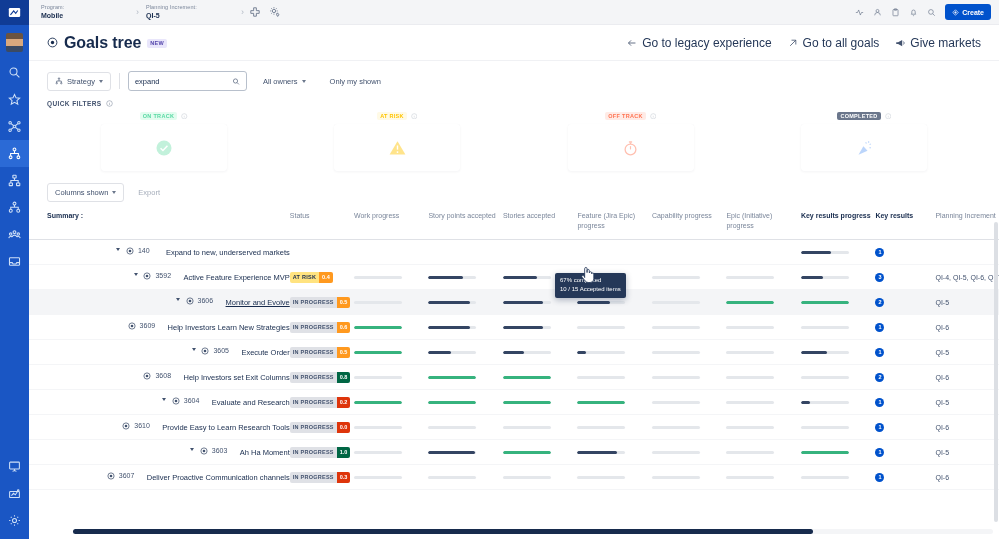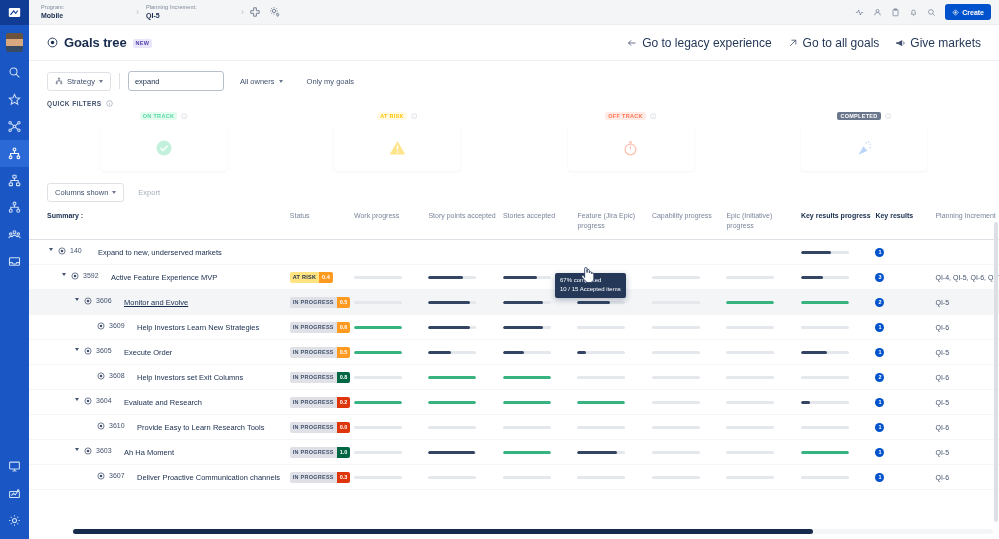--- a/index.html
+++ b/index.html
@@ -76,41 +76,41 @@
   }
   .create-btn svg { width: 7px; height: 7px; stroke: #fff; fill:none; stroke-width: 1.6; }
 
   
   .pagehead {
     height: 36px; display: flex; align-items: center; padding: 0 18px;
     border-bottom: 1px solid #f0f1f4;
   }
   .ph-title { display: flex; align-items: center; gap: 6px; }
   .ph-title .tgt { width: 11px; height: 11px; }
-  .ph-title h1 { font-size: 13px; font-weight: bold; color: #172b4d; letter-spacing: -.1px;}
+  .ph-title h1 { font-size: 16px; font-weight: bold; color: #172b4d; letter-spacing: -.1px;}
   .badge-new {
     background: #e9e6fb; color: #5243aa; font-size: 5.5px; font-weight: bold;
     padding: 1.5px 3px; border-radius: 2px; letter-spacing: .3px; margin-top:1px;
   }
   .ph-actions { margin-left: auto; display: flex; align-items: center; gap: 16px; }
   .ph-act { display: flex; align-items: center; gap: 5px; cursor: pointer; font-size: 12px; color: #253858; }
   .ph-act svg { width: 10px; height: 10px; stroke: #42526e; fill: none; stroke-width: 1.3; }
 
   
   .filters { padding: 10px 18px 0 18px; display: flex; align-items: center; gap: 8px; }
   .fbtn {
     height: 19px; border: 1px solid #dfe1e6; border-radius: 3px; background: #fff;
     display: flex; align-items: center; gap: 4px; padding: 0 7px;
     font-size: 7.5px; color: #42526e; cursor: pointer;
   }
   .fbtn svg { width: 8px; height: 8px; stroke: #42526e; fill: none; stroke-width: 1.3; }
   .fbtn .caret { width: 0; height: 0; border-left: 2.5px solid transparent; border-right: 2.5px solid transparent; border-top: 3px solid #6b778c; }
   .vsep { width: 1px; height: 16px; background: #dfe1e6; }
   .searchbox {
-    height: 20px; width: 96px; border: 1px solid #b8c0cc; border-radius: 3px;
+    height: 20px; width: 119px; border: 1px solid #b8c0cc; border-radius: 3px;
     display: flex; align-items: center; padding: 0 6px; background:#fff;
   }
   .searchbox input {
     border: none; outline: none; flex: 1; font-size: 7.5px; color: #172b4d;
     font-family: "Liberation Sans", sans-serif; background: transparent;
   }
   .searchbox svg { width: 9px; height: 9px; stroke: #42526e; fill: none; stroke-width: 1.3; }
   .fbtn.plain { border-color: transparent; }
 
   
@@ -141,21 +141,21 @@
     vertical-align: top; padding: 0 0 8px 0; line-height: 1.45;
   }
   thead th.bold { color: #172b4d; font-weight: bold; }
   thead tr { border-bottom: 1px solid #dfe1e6; }
   thead th:first-child { padding-left: 18px; color: #172b4d; font-weight: bold; }
   tbody tr { border-bottom: 1px solid #f4f5f7; height: 25px; }
   tbody tr.hl { background: #f4f5f7; }
   tbody td { font-size: 7.5px; color: #172b4d; vertical-align: middle; padding: 3px 0; }
   tbody td:first-child { padding-left: 18px; }
 
-  .sumcell { display: flex; align-items: flex-start; gap: 4px; }
+  .sumcell { display: flex; align-items: flex-start; gap: 4px; justify-content: flex-end; }
   .twisty { width: 7px; flex: 0 0 7px; display:flex; align-items:center; justify-content:center; cursor:pointer; padding-top:1px;}
   .twisty i { display:block; width:0;height:0;border-left:2.5px solid transparent;border-right:2.5px solid transparent;border-top:3.5px solid #42526e; }
   .goalico { flex: 0 0 8px; margin-top: .5px; }
   .gid { color: #42526e; font-size: 7px; flex: 0 0 auto; width: 24px; }
   .gname { color: #172b4d; font-size: 7.5px; line-height: 1.5; }
   .gname.ul { text-decoration: underline; }
 
   
   .lozenge { display: inline-flex; align-items: stretch; border-radius: 2px; overflow: hidden; height: 11px; }
   .lz-txt { font-size: 5.5px; font-weight: bold; letter-spacing: .25px; padding: 0 3px; display:flex; align-items:center; }
@@ -410,21 +410,21 @@
         <svg viewBox="0 0 16 16">
             <circle cx="7" cy="7" r="4.2"></circle>
             <path d="M10.2 10.2 L13.8 13.8"></path>
           </svg>
       </div>
       <div class="fbtn plain">
         <span>All owners</span>
         <i class="caret"></i>
       </div>
       <div class="fbtn plain">
-        <span>Only my goals</span>
+        <span>Only my shown</span>
       </div>
     </div>
 
     <div class="qf-label">
       <span>QUICK FILTERS</span>
       <svg viewBox="0 0 16 16">
           <circle cx="8" cy="8" r="6.4"></circle>
           <path d="M8 7.2 L8 11.2 M8 4.8 L8 5.4"></path>
         </svg>
     </div>

